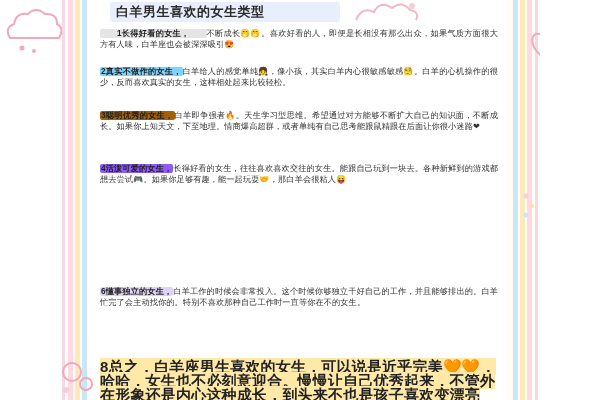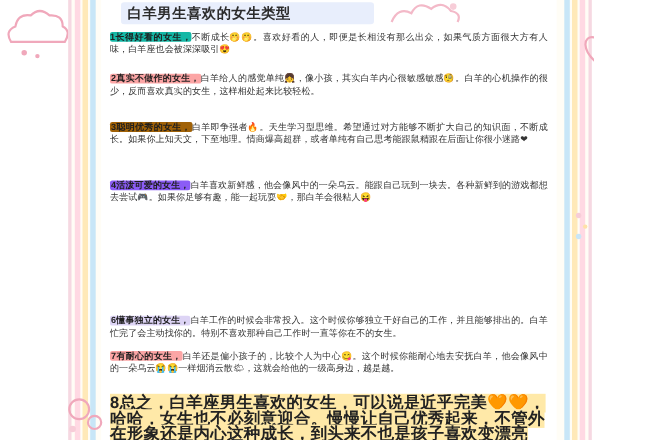--- a/index.html
+++ b/index.html
@@ -86,22 +86,22 @@
     font-size: 8.2px;
     line-height: 11.4px;
     color: #333333;
     text-align: justify;
     letter-spacing: 0.1px;
   }
   .para .lead {
     font-weight: bold;
     color: #1f1f1f;
   }
-  .hl-blue   { background: #14b8a6; border-radius: 2px; padding: 0 0; }
-  .hl-yellow { background: #fca5a5; border-radius: 2px; padding: 0 1px; margin-top: 32px; }
+  .hl-blue   { background: #e5e5e5; border-radius: 2px; padding: 0 17px; }
+  .hl-yellow { background: #7dd3fc; border-radius: 2px; padding: 0 1px; margin-top: 32px; }
   .hl-pink   { background: #a16207; border-radius: 2px; padding: 0 1px; }
   .hl-green  { background: #8b5cf6; border-radius: 2px; padding: 0 1px; }
   .hl-purple { background: #ddd4f5; border-radius: 2px; padding: 0 1px; }
 
   
   .summary {
     position: absolute;
     left: 100px;
     top: 360px;
     width: 398px;
@@ -147,31 +147,28 @@
 
   <div class="para" style="top:66px;">
     <span class="lead hl-yellow"><span>2</span><span>真实不做作的女生，</span></span><span>白羊给人的感觉单纯👧，像小孩，其实白羊内心很敏感敏感🧐。白羊的心机操作的很少，反而喜欢真实的女生，这样相处起来比较轻松。</span>
   </div>
 
   <div class="para" style="top:110px;">
     <span class="lead hl-pink"><span>3</span><span>聪明优秀的女生，</span></span><span>白羊即争强者🔥。天生学习型思维。希望通过对方能够不断扩大自己的知识面，不断成长。如果你上知天文，下至地理。情商爆高超群，或者单纯有自己思考能跟鼠精跟在后面让你很小迷路❤</span>
   </div>
 
   <div class="para" style="top:163px;">
-    <span class="lead hl-green"><span>4</span><span>活泼可爱的女生，</span></span><span>白羊喜欢新鲜感，他会像风中的一朵乌云。能跟自己玩到一块去。各种新鲜到的游戏都想去尝试🎮。如果你足够有趣，能一起玩耍🤝，那白羊会很粘人😝</span>
+    <span class="lead hl-green"><span>4</span><span>活泼可爱的女生，</span></span><span>长得好看的女生，往往喜欢喜欢交往的女生。能跟自己玩到一块去。各种新鲜到的游戏都想去尝试🎮。如果你足够有趣，能一起玩耍🤝，那白羊会很粘人😝</span>
   </div>
 
 
   <div class="para" style="top:268px;margin-top:18px;">
     <span class="lead hl-purple"><span>6</span><span>懂事独立的女生，</span></span><span>白羊工作的时候会非常投入。这个时候你够独立干好自己的工作，并且能够排出的。白羊忙完了会主动找你的。特别不喜欢那种自己工作时一直等你在不的女生。</span>
   </div>
 
-  <div class="para" style="top:318px;">
-    <span class="lead hl-yellow"><span>7</span><span>有耐心的女生，</span></span><span>白羊还是偏小孩子的，比较个人为中心😋。这个时候你能耐心地去安抚白羊，他会像风中的一朵乌云😭😭一样烟消云散🌤，这就会给他的一级高身边，越是越。</span>
-  </div>
 
   <div class="summary">
     <span class="hl">8</span><span class="hl">总之，白羊座男生喜欢的女生，可以说是近乎完美🧡🧡，哈哈，女生也不必刻意迎合。慢慢让自己优秀起来，不管外在形象还是内心这种成长，到头来不也是孩子喜欢变漂亮</span>
   </div>
 
   <div class="doodle cloud-left">
     <svg width="60" height="46" viewBox="0 0 60 46">
       <path d="M8 30 q-6 -10 4 -14 q2 -12 14 -10 q8 -8 17 0 q12 -1 12 10 q8 4 2 14 z" fill="none" stroke="#f0a8bb" stroke-width="2"></path>
       <circle cx="20" cy="40" r="2.5" fill="#f0a8bb"></circle>
       <circle cx="32" cy="43" r="2" fill="#f0a8bb"></circle>

